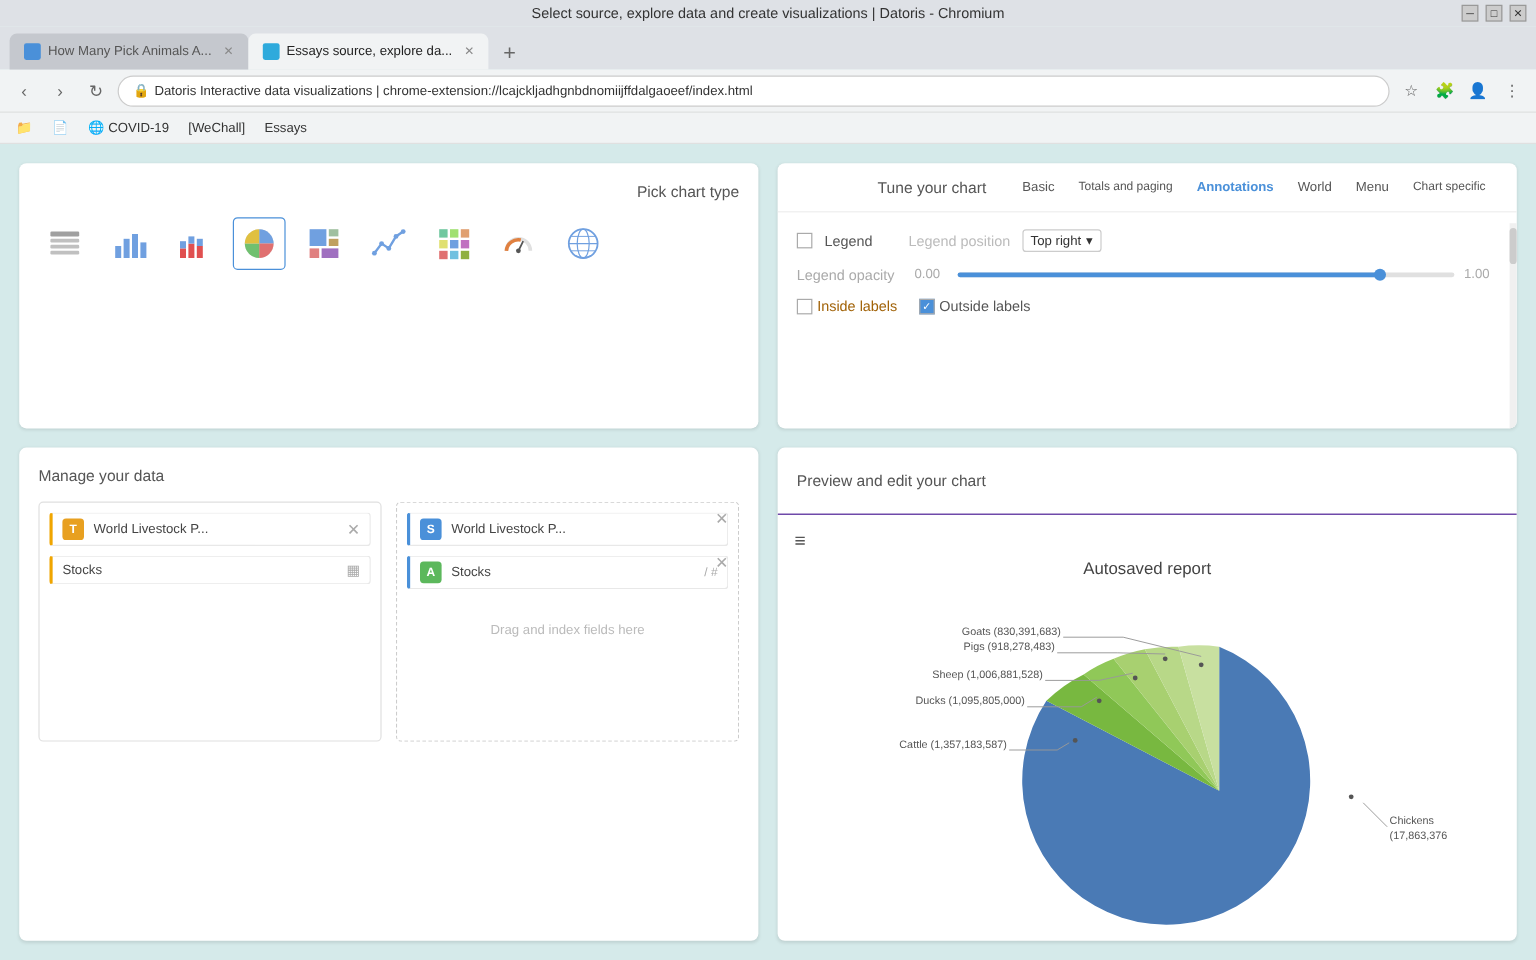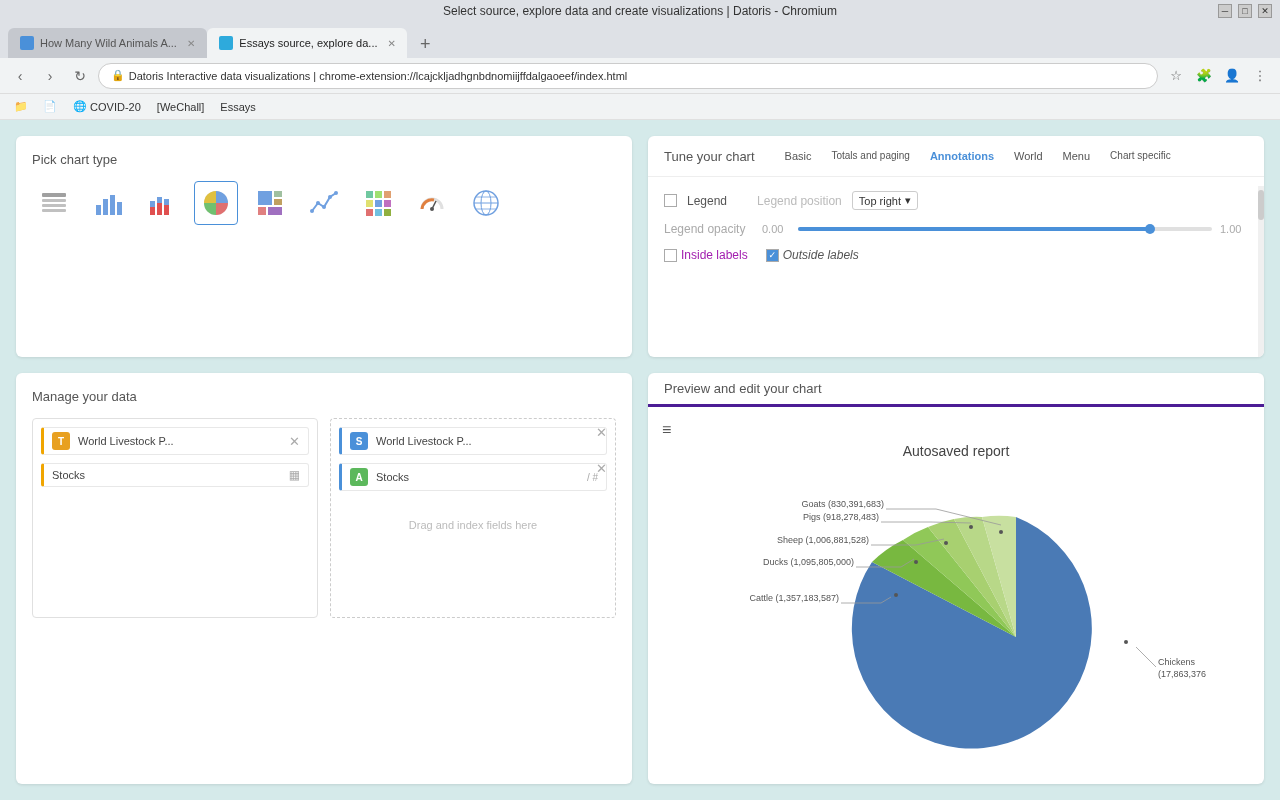--- a/index.html
+++ b/index.html
@@ -181,20 +181,21 @@
     .panel {
       background: white;
       border-radius: 6px;
       box-shadow: 0 1px 3px rgba(0,0,0,0.1);
       overflow: hidden;
     }
 
     
     .chart-type-panel {
       padding: 16px;
+      text-align: right;
     }
     .panel-title {
       font-size: 13px;
       color: #555;
       margin-bottom: 14px;
       font-weight: normal;
     }
     .chart-icons-grid {
       display: flex;
       gap: 10px;
@@ -219,20 +220,21 @@
     
     .tune-panel {
       padding: 0;
     }
     .tune-header {
       display: flex;
       align-items: center;
       padding: 10px 16px;
       border-bottom: 1px solid #eee;
       gap: 12px;
+      justify-content: flex-end;
     }
     .tune-title {
       font-size: 13px;
       color: #555;
       margin-right: 8px;
       font-weight: normal;
     }
     .tune-tabs {
       display: flex;
       gap: 0;
@@ -435,24 +437,24 @@
       align-items: center;
       width: 100%;
       gap: 4px;
     }
 
     
     .preview-panel {
       padding: 0;
     }
     .preview-header {
-      padding: 8px 16px;
+      padding: 20px 16px;
       font-size: 13px;
       color: #555;
-      border-bottom: 3px solid #4c1d95;
+      border-bottom: 1px solid #4c1d95;
     }
     .preview-body {
       padding: 10px;
       position: relative;
     }
     .menu-icon {
       font-size: 16px;
       color: #555;
       cursor: pointer;
       padding: 4px;
@@ -479,21 +481,21 @@
   <div class="window-controls">
     <div class="win-btn">─</div>
     <div class="win-btn">□</div>
     <div class="win-btn">✕</div>
   </div>
 </div>
 
 <div class="browser-tabbar">
   <div class="browser-tab inactive">
     <div class="tab-favicon" style="background:#4a90d9;"></div>
-    <span>How Many Wild Animals A...</span>
+    <span>How Many Pick Animals A...</span>
     <span class="tab-close">✕</span>
   </div>
   <div class="browser-tab active">
     <div class="tab-favicon" style="background:#2eaadc;"></div>
     <span>Essays source, explore da...</span>
     <span class="tab-close">✕</span>
   </div>
   <div class="tab-new">+</div>
 </div>
 
@@ -515,21 +517,21 @@
 
 <div class="bookmarks-bar">
   <div class="bookmark-item">
     <span>📁</span>
   </div>
   <div class="bookmark-item">
     <span>📄</span>
   </div>
   <div class="bookmark-item">
     <span>🌐</span>
-    <span>COVID-20</span>
+    <span>COVID-19</span>
   </div>
   <div class="bookmark-item">
     <span>[WeChall]</span>
   </div>
   <div class="bookmark-item">
     <span>Essays</span>
   </div>
 </div>
 
 <div class="main-content">
@@ -663,25 +665,25 @@
         <div class="slider-track">
           <div class="slider-fill" style="width: 85%;"></div>
           <div class="slider-thumb" style="left: calc(85% - 5px);"></div>
         </div>
         <span class="opacity-val">1.00</span>
       </div>
 
       <div class="checkbox-row">
         <div class="checkbox-item">
           <div class="checkbox-unchecked"></div>
-          <span style="font-size:12px;color:#a21caf;">Inside labels</span>
+          <span style="font-size:12px;color:#a16207;">Inside labels</span>
         </div>
         <div class="checkbox-item" style="margin-left:12px;">
           <div class="checkbox-checked">✓</div>
-          <span style="font-size:12px;color:#555;font-style:italic;">Outside labels</span>
+          <span style="font-size:12px;color:#555;">Outside labels</span>
         </div>
       </div>
     </div>
 
     <div style="position:absolute;right:0;top:50px;bottom:0;width:6px;background:#f0f0f0;">
       <div style="width:6px;height:30px;background:#ccc;border-radius:3px;margin-top:4px;"></div>
     </div>
   </div>
 
   <div class="panel data-panel">

